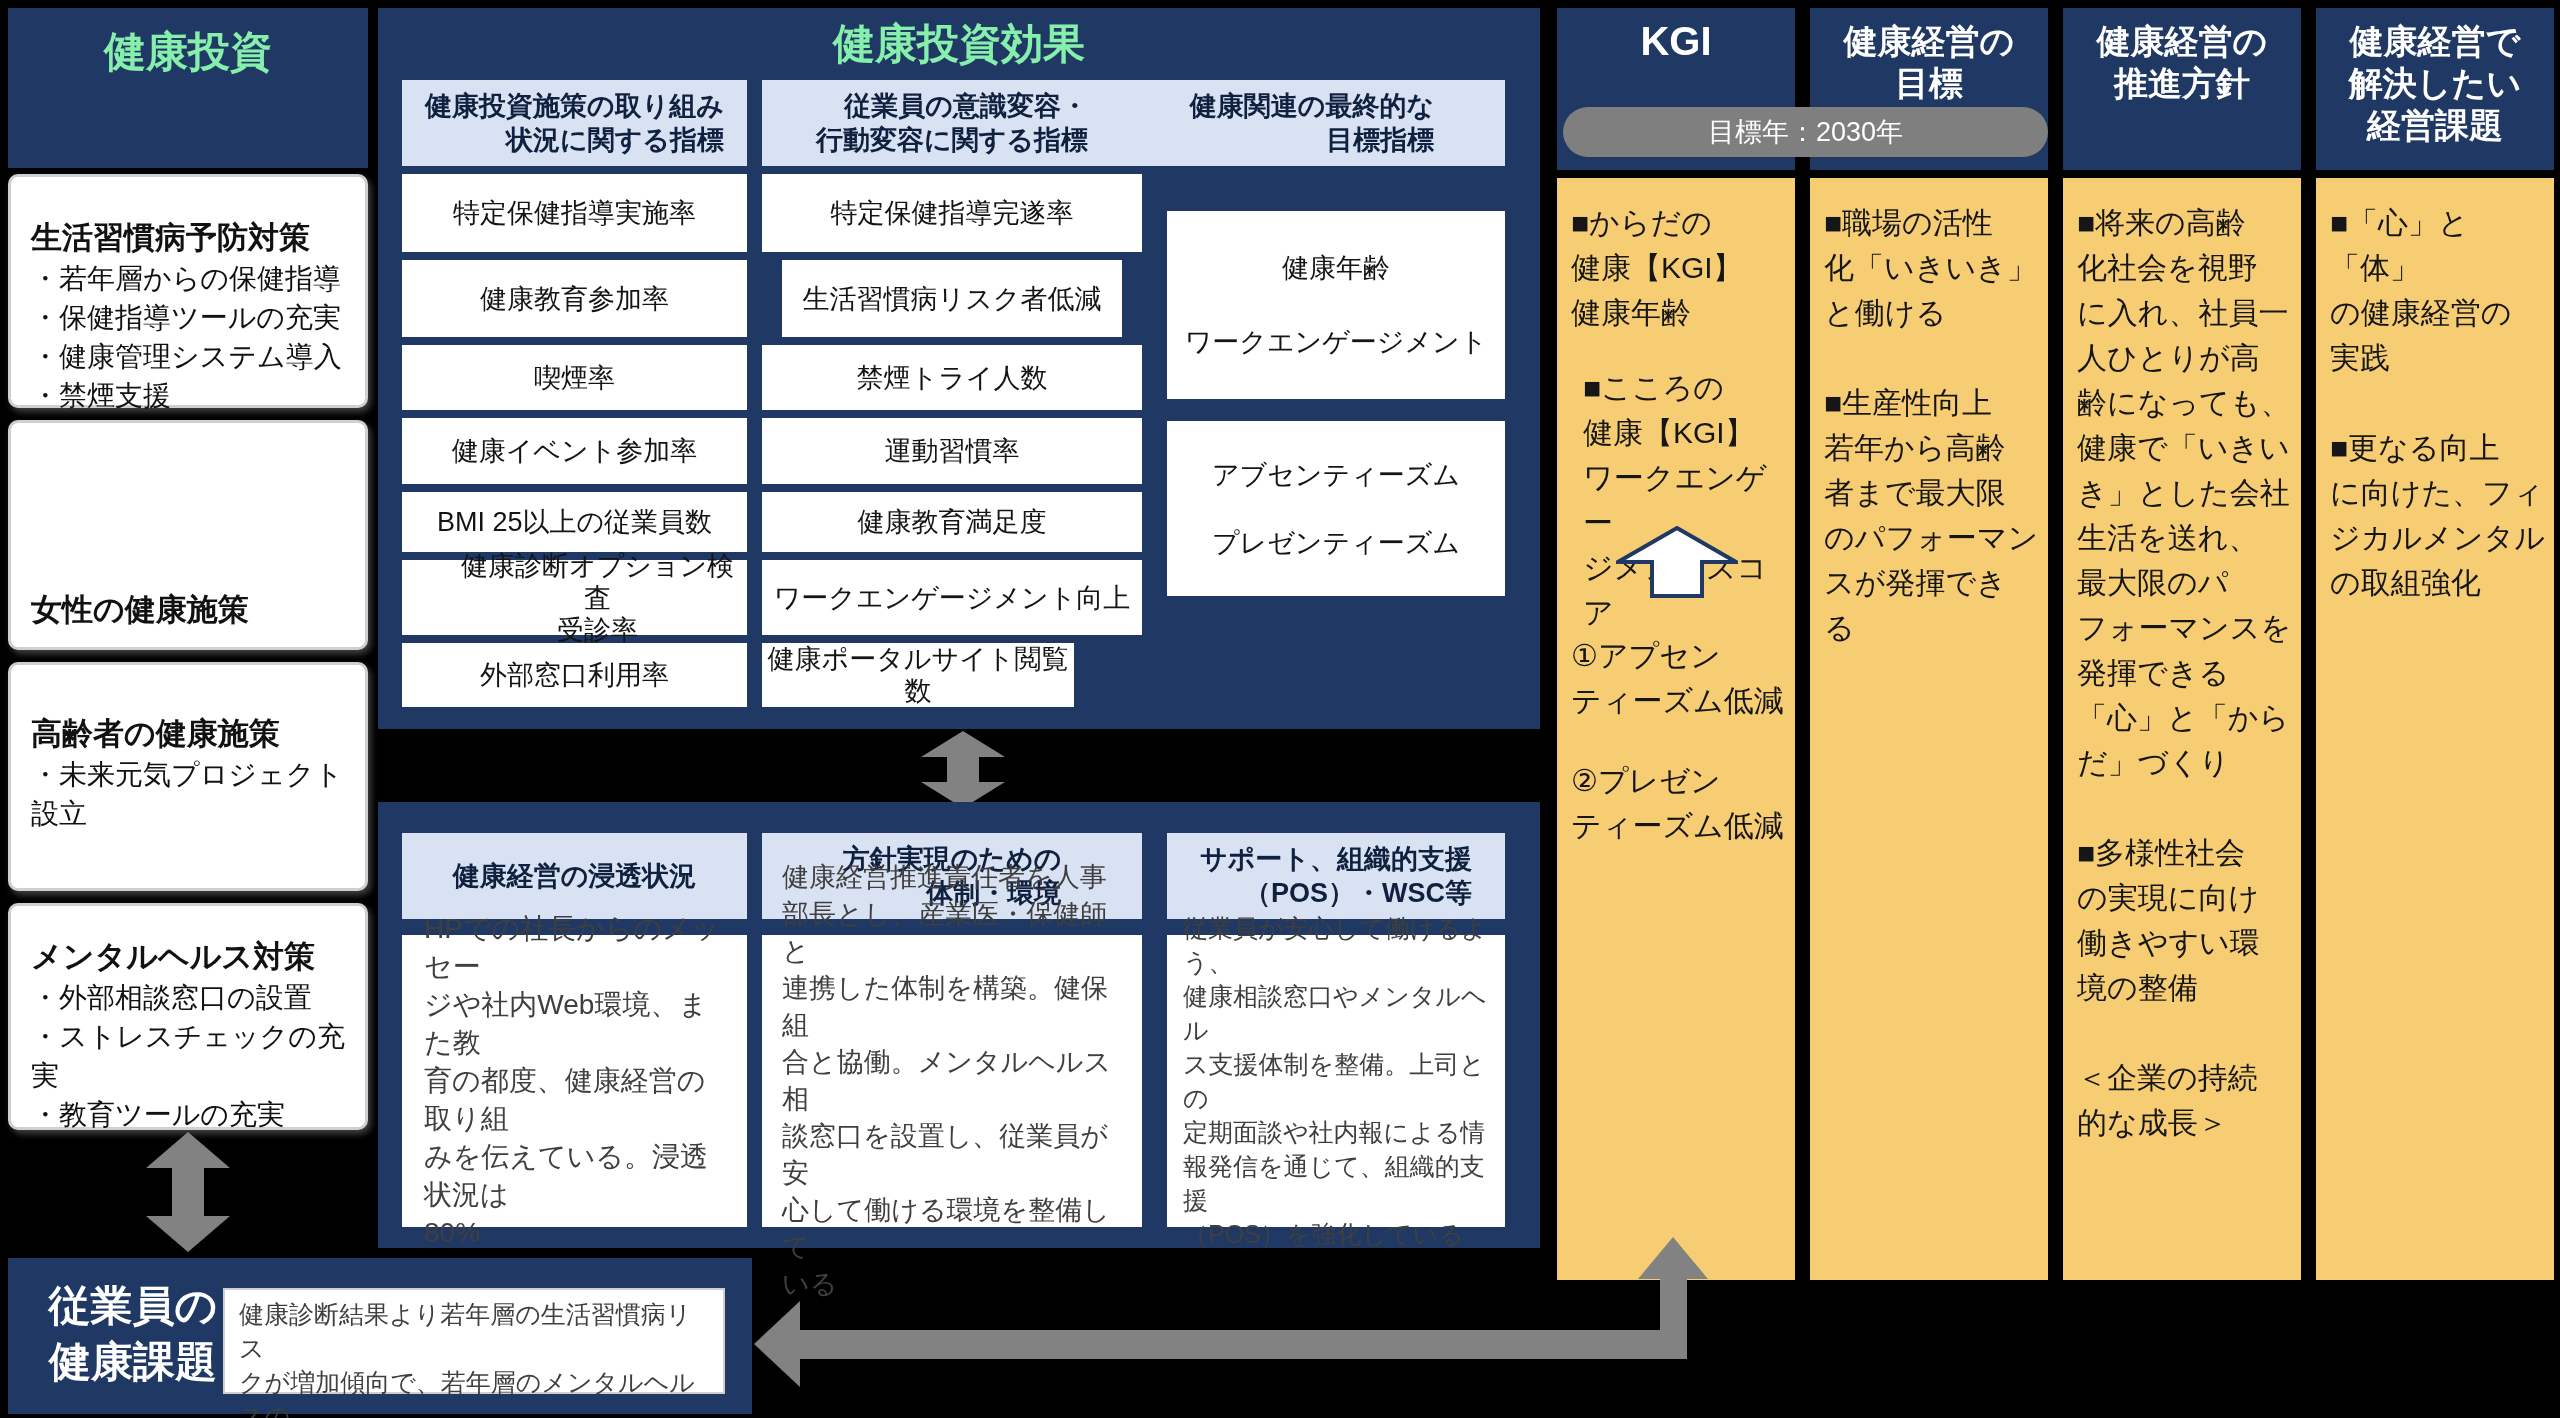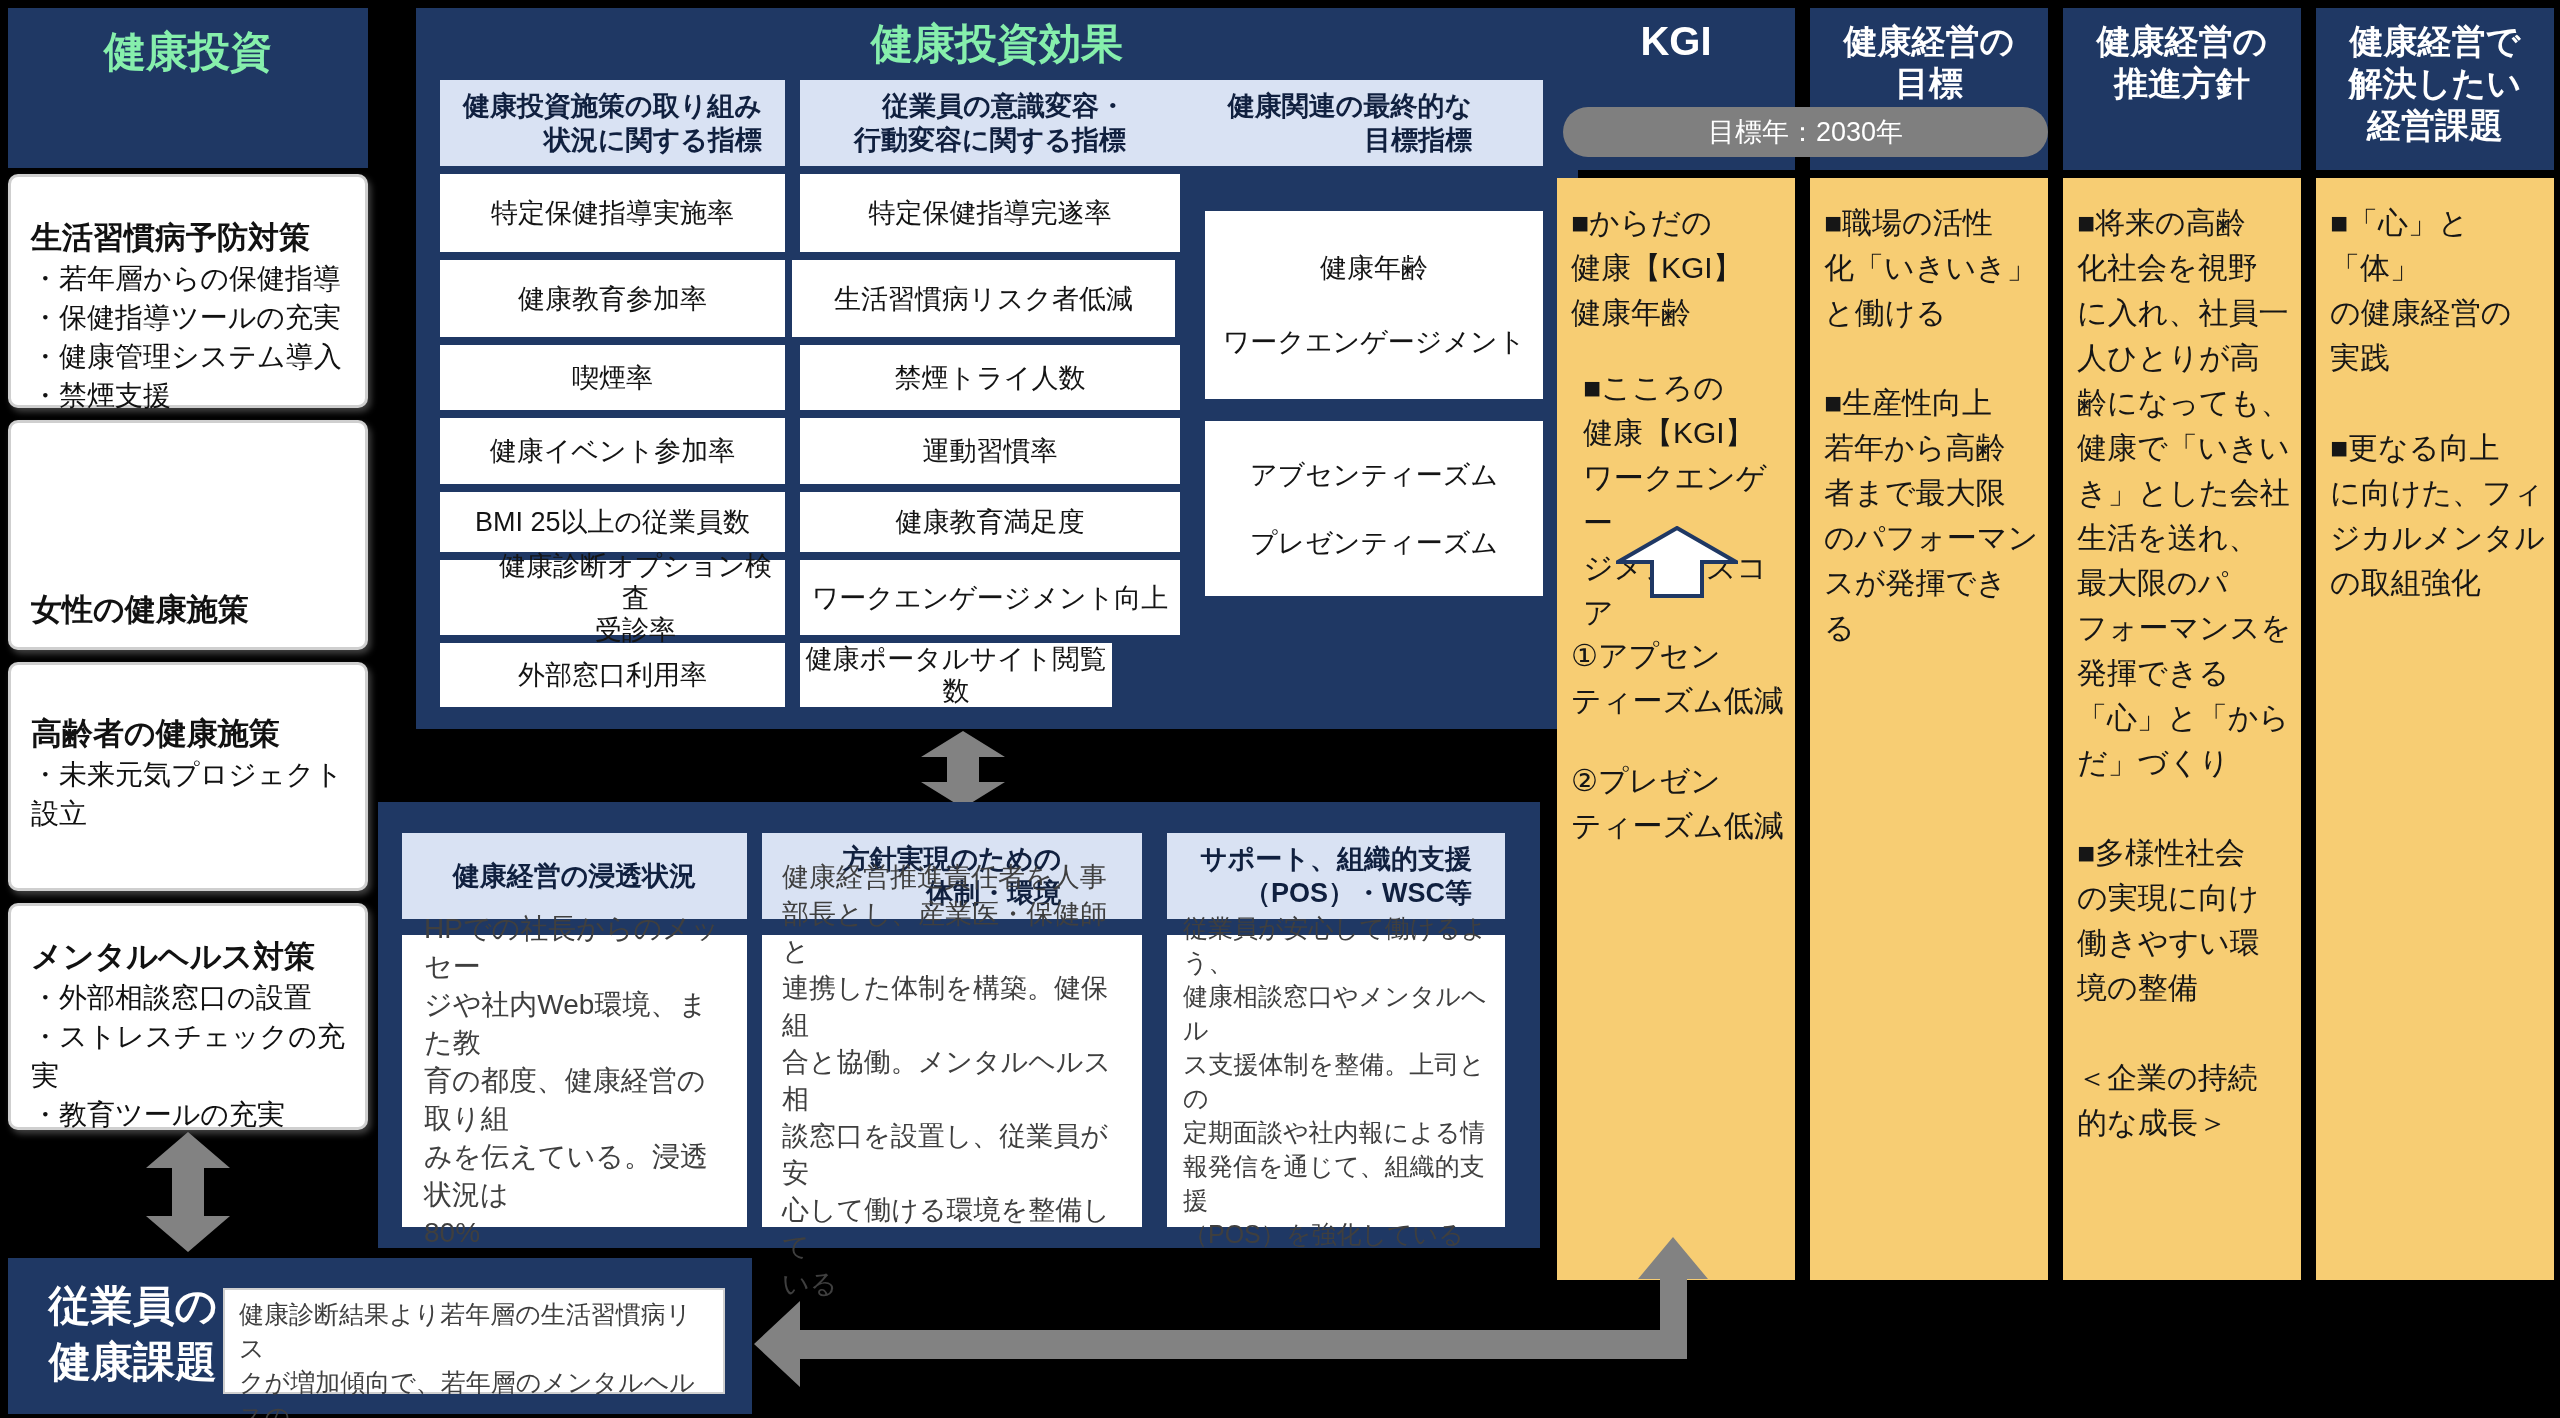--- a/index.html
+++ b/index.html
@@ -60,41 +60,41 @@
   </svg>
 
   <div class="abs navy" style="left:8px;top:1258px;width:744px;height:156px;">
     <div class="abs" style="left:30px;top:20px;width:190px;color:#fff;font-weight:bold;font-size:42px;line-height:56px;text-align:center;white-space:pre-line;">従業員の
 健康課題</div>
     <div class="abs" style="left:215px;top:30px;width:502px;height:106px;background:#fff;border:2px solid #cfcfcf;padding:8px 14px;color:#3F3F3F;font-size:25px;line-height:34px;white-space:pre-line;font-family:Liberation Serif, serif;">健康診断結果より若年層の生活習慣病リス
 クが増加傾向で、若年層のメンタルヘルスの
 向上が課題である。</div>
   </div>
 
-  <div class="abs navy" style="left:378px;top:8px;width:1162px;height:721px;margin-left:38px;">
+  <div class="abs navy" style="left:378px;top:8px;width:1162px;height:721px;">
     <div class="panel-title" style="padding-top:8px;">健康投資効果</div>
 
     <div class="abs subhead" style="left:24px;top:72px;width:345px;height:86px;">健康投資施策の取り組み
 状況に関する指標</div>
     <div class="abs subhead" style="left:384px;top:72px;width:380px;height:86px;">従業員の意識変容・
 行動変容に関する指標</div>
     <div class="abs subhead" style="left:741px;top:72px;width:386px;height:86px;">健康関連の最終的な
 目標指標</div>
 
     <div class="abs rowbox" style="left:24px;top:166px;width:345px;height:78px;">特定保健指導実施率</div>
     <div class="abs rowbox" style="left:24px;top:252px;width:345px;height:77px;">健康教育参加率</div>
     <div class="abs rowbox" style="left:24px;top:337px;width:345px;height:65px;">喫煙率</div>
     <div class="abs rowbox" style="left:24px;top:410px;width:345px;height:66px;">健康イベント参加率</div>
     <div class="abs rowbox" style="left:24px;top:484px;width:345px;height:60px;">BMI 25以上の従業員数</div>
     <div class="abs rowbox" style="left:24px;top:552px;width:345px;height:75px;padding-left:46px;">健康診断オプション検査
 受診率</div>
     <div class="abs rowbox" style="left:24px;top:635px;width:345px;height:64px;">外部窓口利用率</div>
 
     <div class="abs rowbox" style="left:384px;top:166px;width:380px;height:78px;">特定保健指導完遂率</div>
-    <div class="abs rowbox" style="left:376px;top:252px;width:383px;height:77px;">生活習慣病リスク者低減</div>
+    <div class="abs rowbox" style="left:404px;top:252px;width:340px;height:77px;">生活習慣病リスク者低減</div>
     <div class="abs rowbox" style="left:384px;top:337px;width:380px;height:65px;">禁煙トライ人数</div>
     <div class="abs rowbox" style="left:384px;top:410px;width:380px;height:66px;">運動習慣率</div>
     <div class="abs rowbox" style="left:384px;top:484px;width:380px;height:60px;">健康教育満足度</div>
     <div class="abs rowbox" style="left:384px;top:552px;width:380px;height:75px;">ワークエンゲージメント向上</div>
     <div class="abs rowbox" style="left:384px;top:635px;width:312px;height:64px;">健康ポータルサイト閲覧数</div>
 
     <div class="abs rowbox" style="left:789px;top:203px;width:338px;height:188px;flex-direction:column;gap:42px;">
       <div>健康年齢</div>
       <div>ワークエンゲージメント</div>
     </div>

